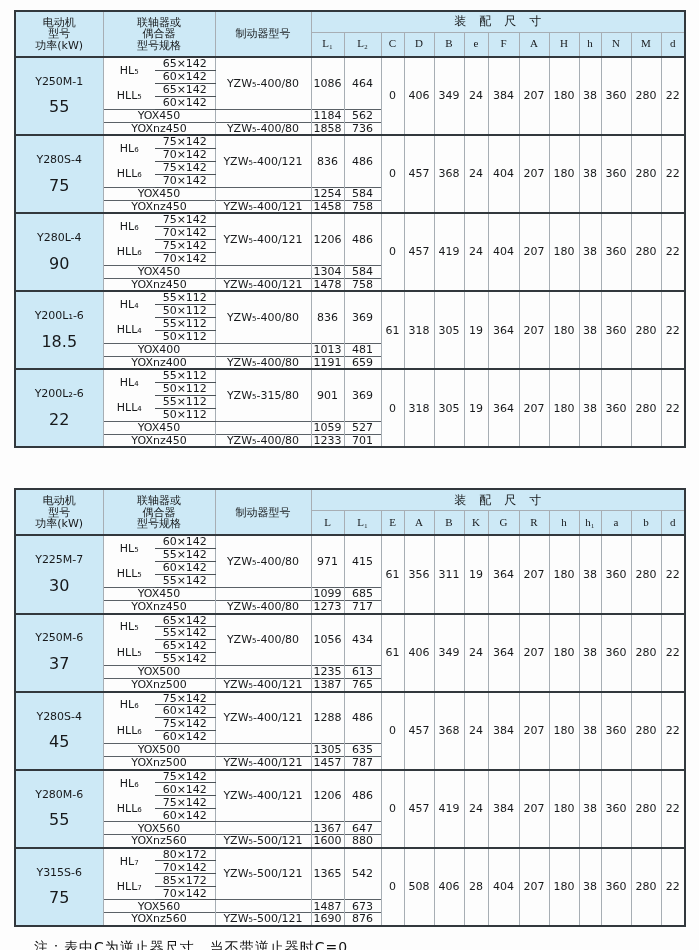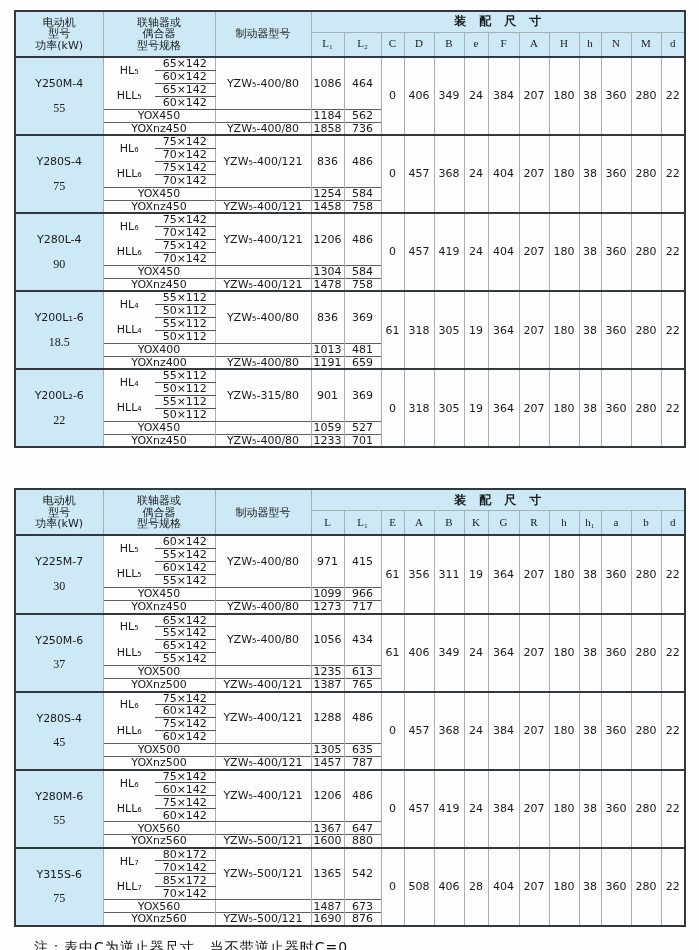--- a/index.html
+++ b/index.html
@@ -27,27 +27,27 @@
   }
   thead th{background:var(--blue);}
   tr.hr1{height:21px;padding-left:15px;}
   tr.hr2{height:25px;font-family:Liberation Serif, serif;}
   tbody tr{height:13px;}
   
   .vr{border-right:1px solid var(--light);}
   
   .hzh{font-size:12px; line-height:1.25;}
   .asm-th{border-bottom:1px solid var(--light);}
-  .asm{letter-spacing:13px; padding-left:13px; font-size:12px;font-weight:bold;}
+  .asm{letter-spacing:13px; padding-left:13px; font-size:12px;}
   .hb2{border-bottom:2px solid var(--dark);}
   .dimh{font-size:12px; border-bottom:2px solid var(--dark); background:var(--blue);}
   
   .mcell{background:var(--blue); font-size:12px;}
   .mcell .mdl{margin-bottom:12px;}
-  .mcell .pwr{font-size:12px;font-family:Liberation Serif, serif;}
+  .mcell .pwr{font-size:16px;}
   .lbl{font-size:11px;}
   .size{font-size:11px;}
   .su{border-bottom:1px solid #4b5156;}
   .brk{vertical-align:bottom; padding-bottom:8px;}
   .num{font-size:11px;}
   .yox{font-size:11px;}
   .ht{border-top:1px solid var(--mid);}
   .bend{border-bottom:2px solid var(--dark);}
   .note{
     margin:12px 0 0 20px; font-size:14px; letter-spacing:1px; color:#111;
@@ -107,21 +107,21 @@
           <th class="dimh vr">H</th>
           <th class="dimh vr">h</th>
           <th class="dimh vr">N</th>
           <th class="dimh vr">M</th>
           <th class="dimh">d</th>
         </tr>
     </thead>
     <tbody id="tbody-0">
         <tr>
           <td class="mcell vr bend" rowspan="6">
-            <div class="mdl">Y250M-4</div>
+            <div class="mdl">Y250M-1</div>
             <div class="pwr">55</div>
           </td>
           <td class="lbl" rowspan="2">HL₅</td>
           <td class="size vr su">65×142</td>
           <td class="brk vr" rowspan="4">YZW₅-400/80</td>
           <td class="num vr" rowspan="4">1086</td>
           <td class="num vr" rowspan="4">464</td>
           <td class="dim bend vr" rowspan="6">0</td>
           <td class="dim bend vr" rowspan="6">406</td>
           <td class="dim bend vr" rowspan="6">349</td>
@@ -418,21 +418,21 @@
           <td class="lbl" rowspan="2">HLL₅</td>
           <td class="size vr su">60×142</td>
         </tr>
         <tr>
           <td class="size vr su">55×142</td>
         </tr>
         <tr>
           <td class="yox vr ht" colspan="2">YOX450</td>
           <td class="yox vr ht"></td>
           <td class="num vr ht">1099</td>
-          <td class="num vr ht">966</td>
+          <td class="num vr ht">685</td>
         </tr>
         <tr>
           <td class="yox vr ht bend" colspan="2">YOXnz450</td>
           <td class="yox vr ht bend">YZW₅-400/80</td>
           <td class="num vr ht bend">1273</td>
           <td class="num vr ht bend">717</td>
         </tr>
         <tr>
           <td class="mcell vr bend" rowspan="6">
             <div class="mdl">Y250M-6</div>

